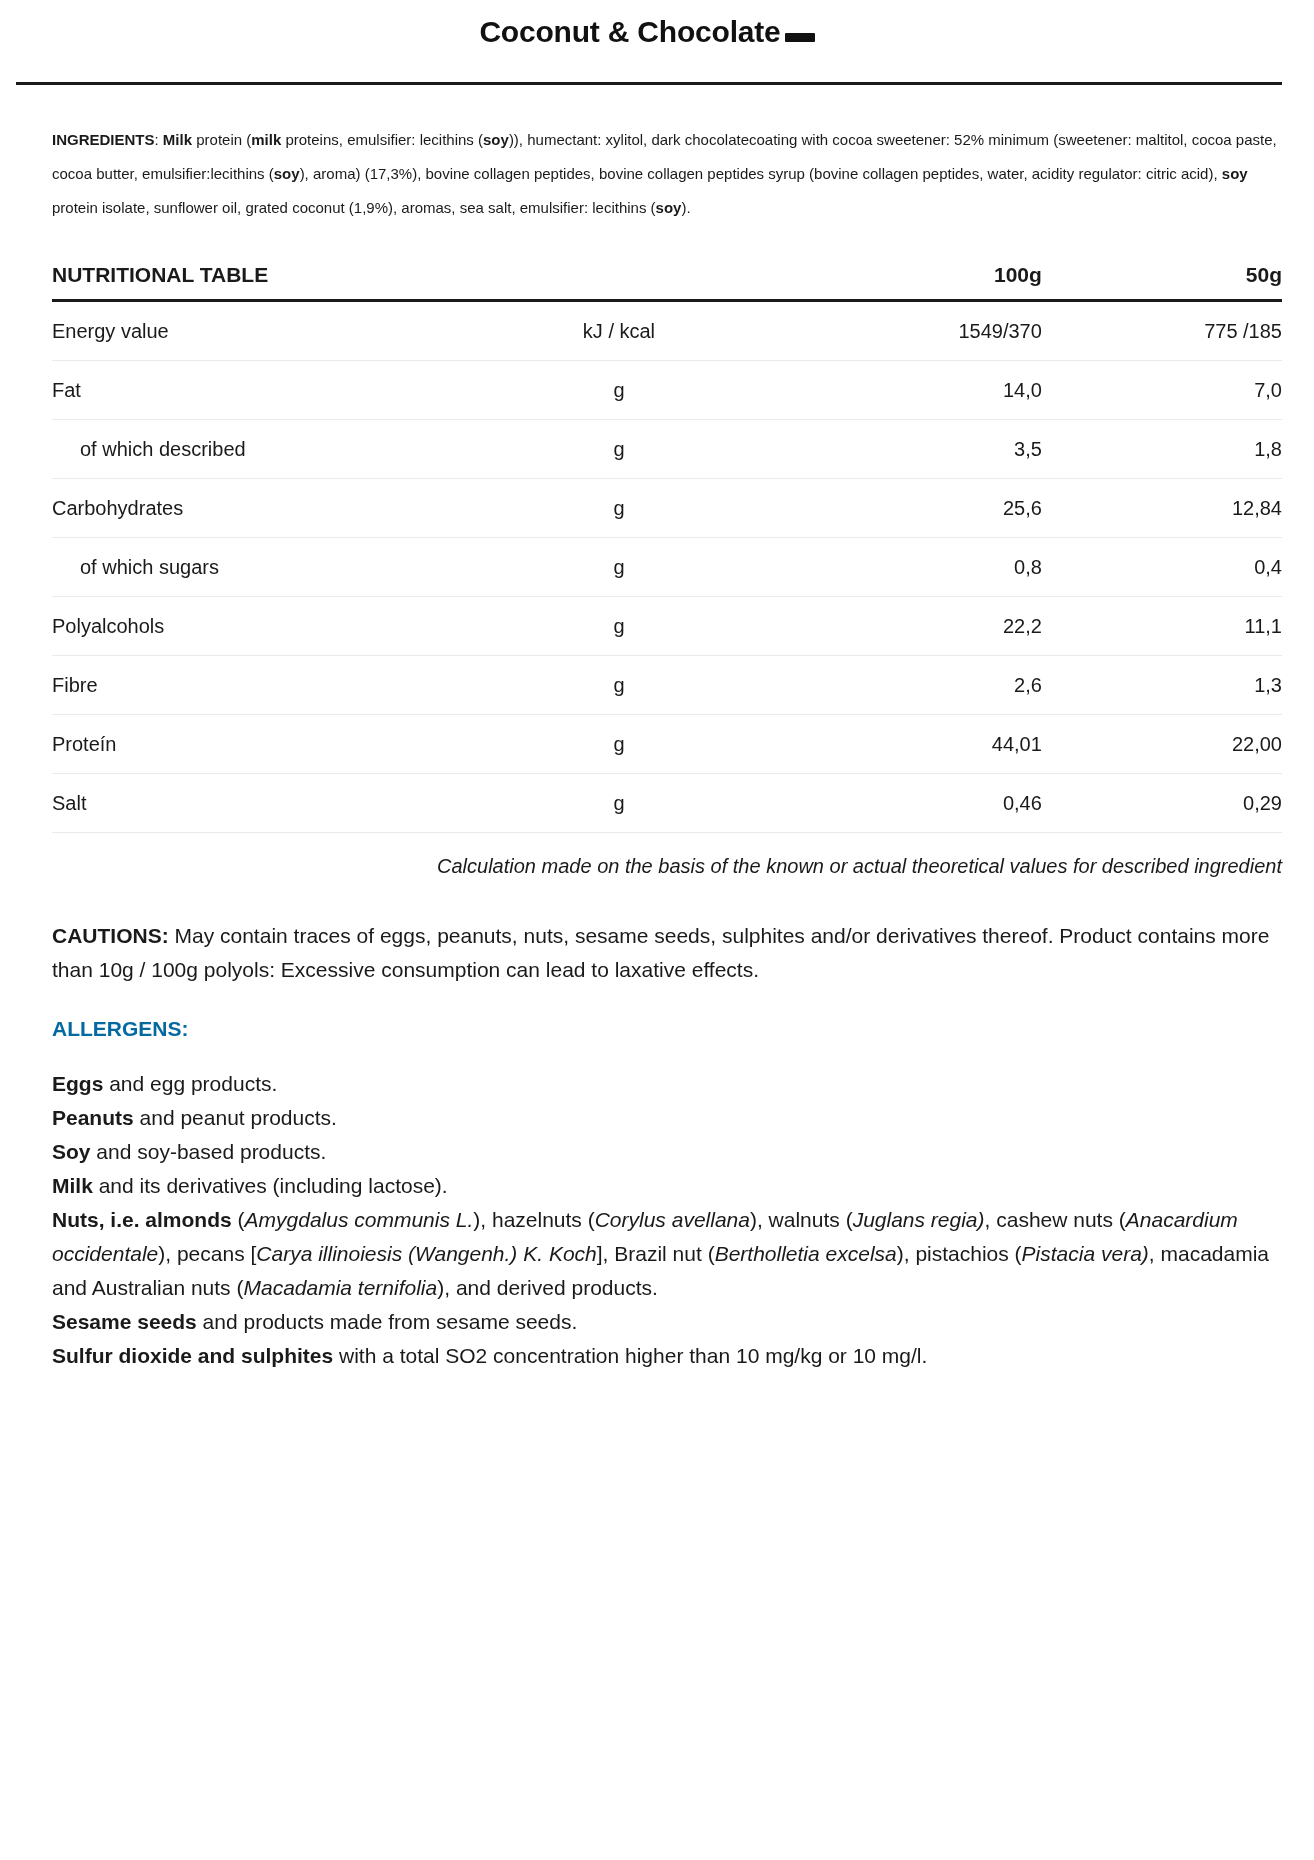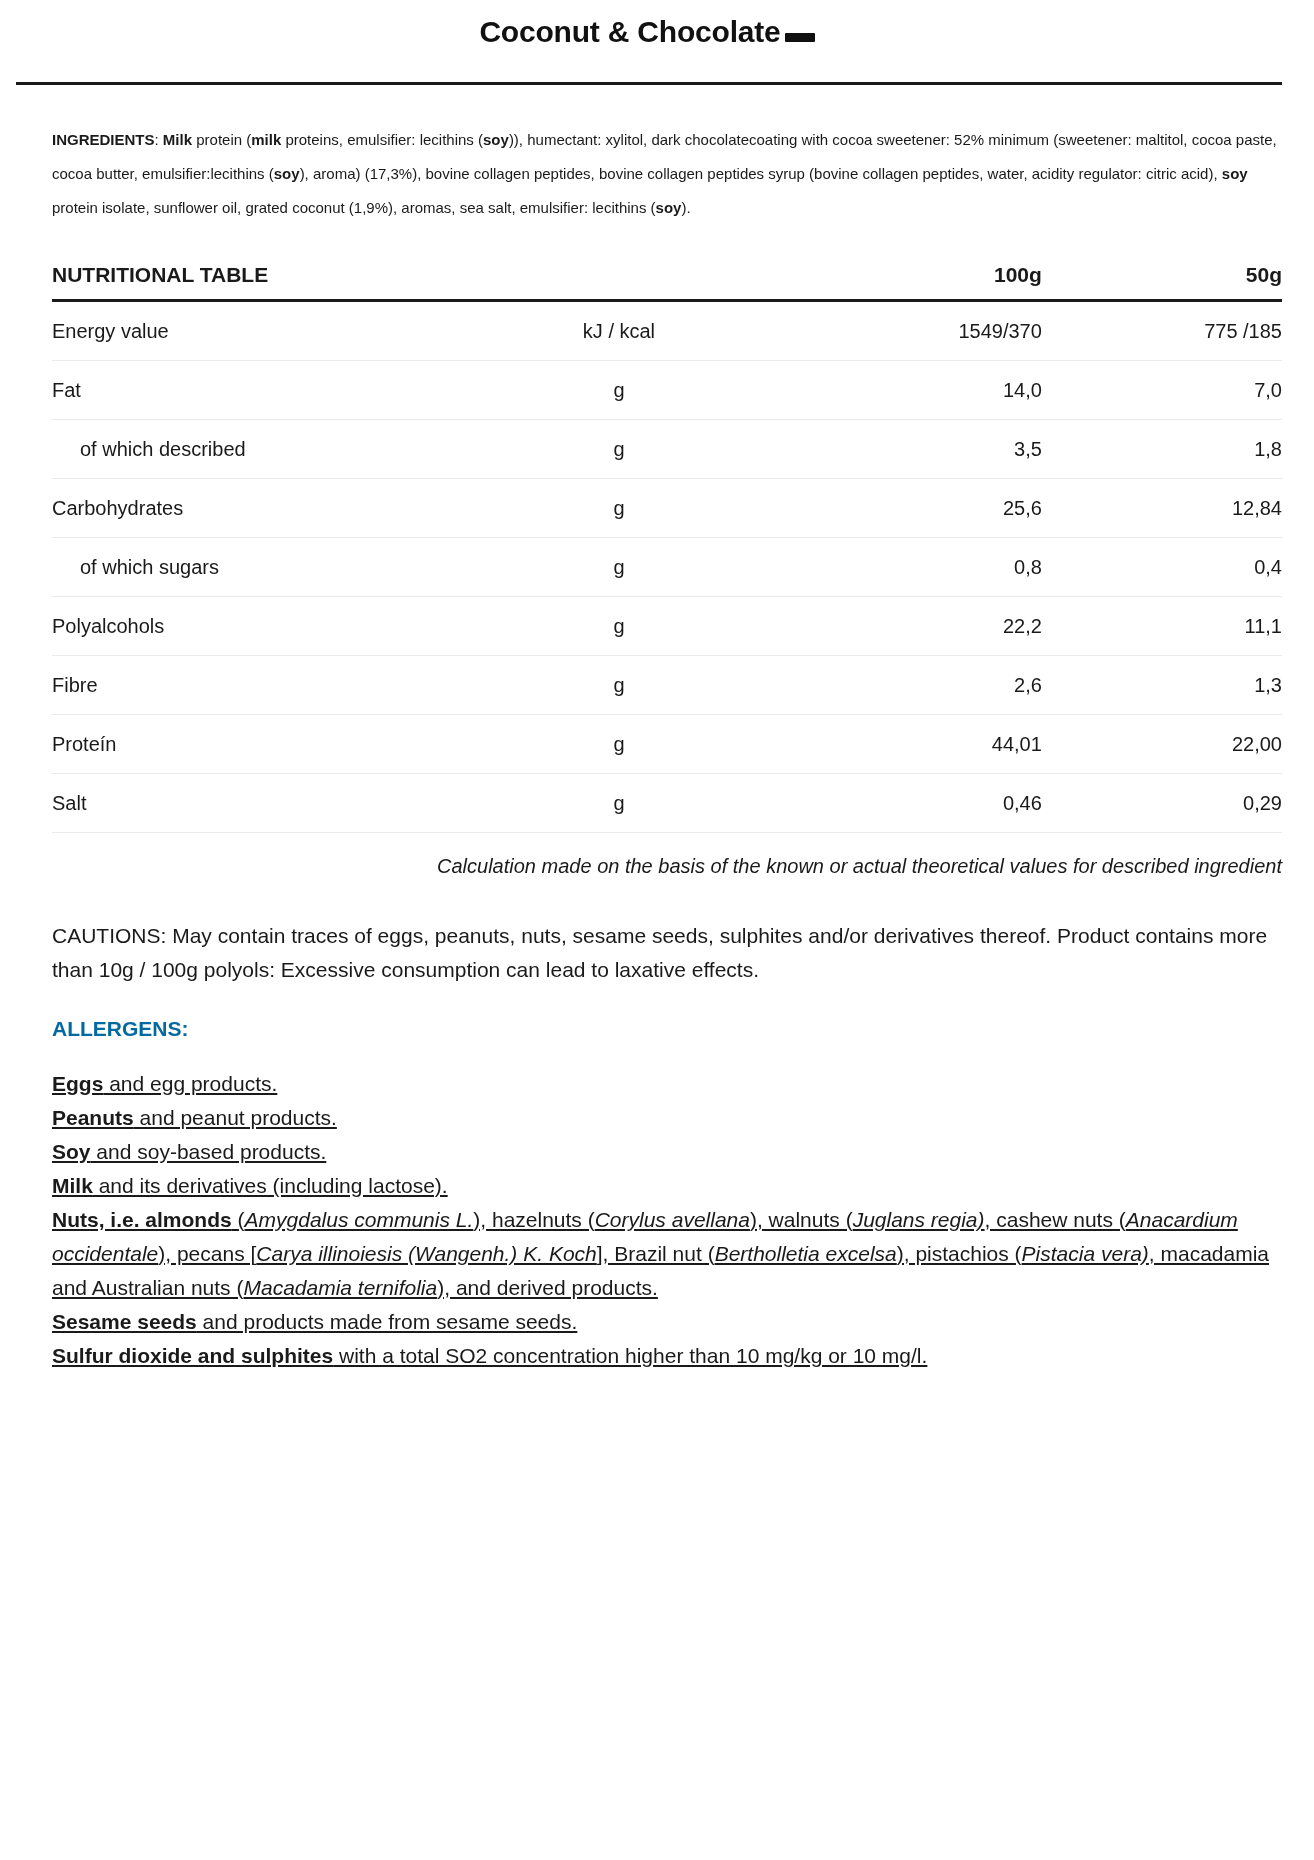--- a/index.html
+++ b/index.html
@@ -121,35 +121,34 @@
     color: #1a1a1a;
   }
 
   
   .cautions {
     font-size: 21px;
     line-height: 34px;
     margin-top: 36px;
     color: #1a1a1a;
   }
-  .cautions b { font-weight: normal; }
+  .cautions b { font-weight: bold; }
 
   .allergens-heading {
     font-size: 21px;
     font-weight: bold;
     margin-top: 30px;
     color: #0369a1;
   }
 
   .allergens-list {
     font-size: 21px;
     line-height: 34px;
     margin-top: 26px;
     color: #1a1a1a;
-    text-decoration: underline;
   }
   .allergen-line { display: block; }
   .allergens-list b { font-weight: bold; }
   .allergens-list i { font-style: italic; }
 </style>
 </head>
 <body>
 
 <div class="panel">
 

